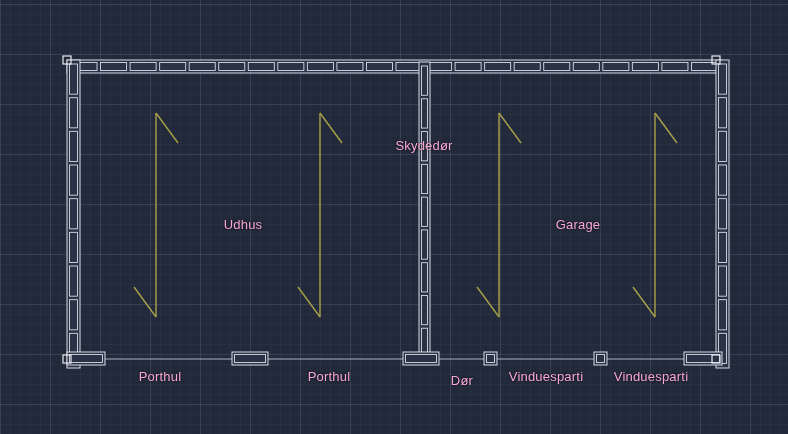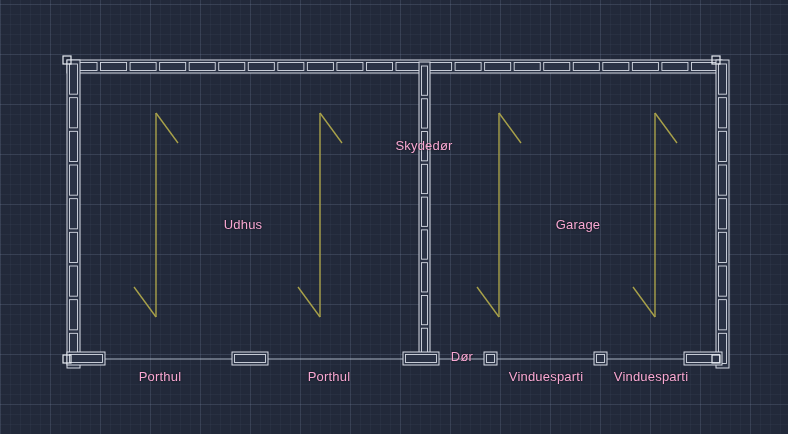--- a/index.html
+++ b/index.html
@@ -181,17 +181,17 @@
         <rect x="712" y="355" width="8" height="8" fill="none" stroke="#e9edf4" stroke-width="1.2"></rect>
       </g>
   </svg>
 
   <div class="cad-label" style="left: 243px; top: 224px; transform: translate(-50%, -50%);">Udhus</div>
   <div class="cad-label" style="left: 578px; top: 224px; transform: translate(-50%, -50%);">Garage</div>
 
   <div class="cad-label" style="left: 424px; top: 145px; transform: translate(-50%, -50%);">Skydedør</div>
   <div class="cad-label" style="left: 160px; top: 376px; transform: translate(-50%, -50%);">Porthul</div>
   <div class="cad-label" style="left: 329px; top: 376px; transform: translate(-50%, -50%);">Porthul</div>
-  <div class="cad-label" style="left: 462px; top: 356px; transform: translate(-50%, -50%);">Dør</div>
+  <div class="cad-label" style="left: 462px; top: 380px; transform: translate(-50%, -50%);">Dør</div>
   <div class="cad-label" style="left: 546px; top: 376px; transform: translate(-50%, -50%);">Vinduesparti</div>
   <div class="cad-label" style="left: 651px; top: 376px; transform: translate(-50%, -50%);">Vinduesparti</div>
 
 </div>
 
 </body></html>

